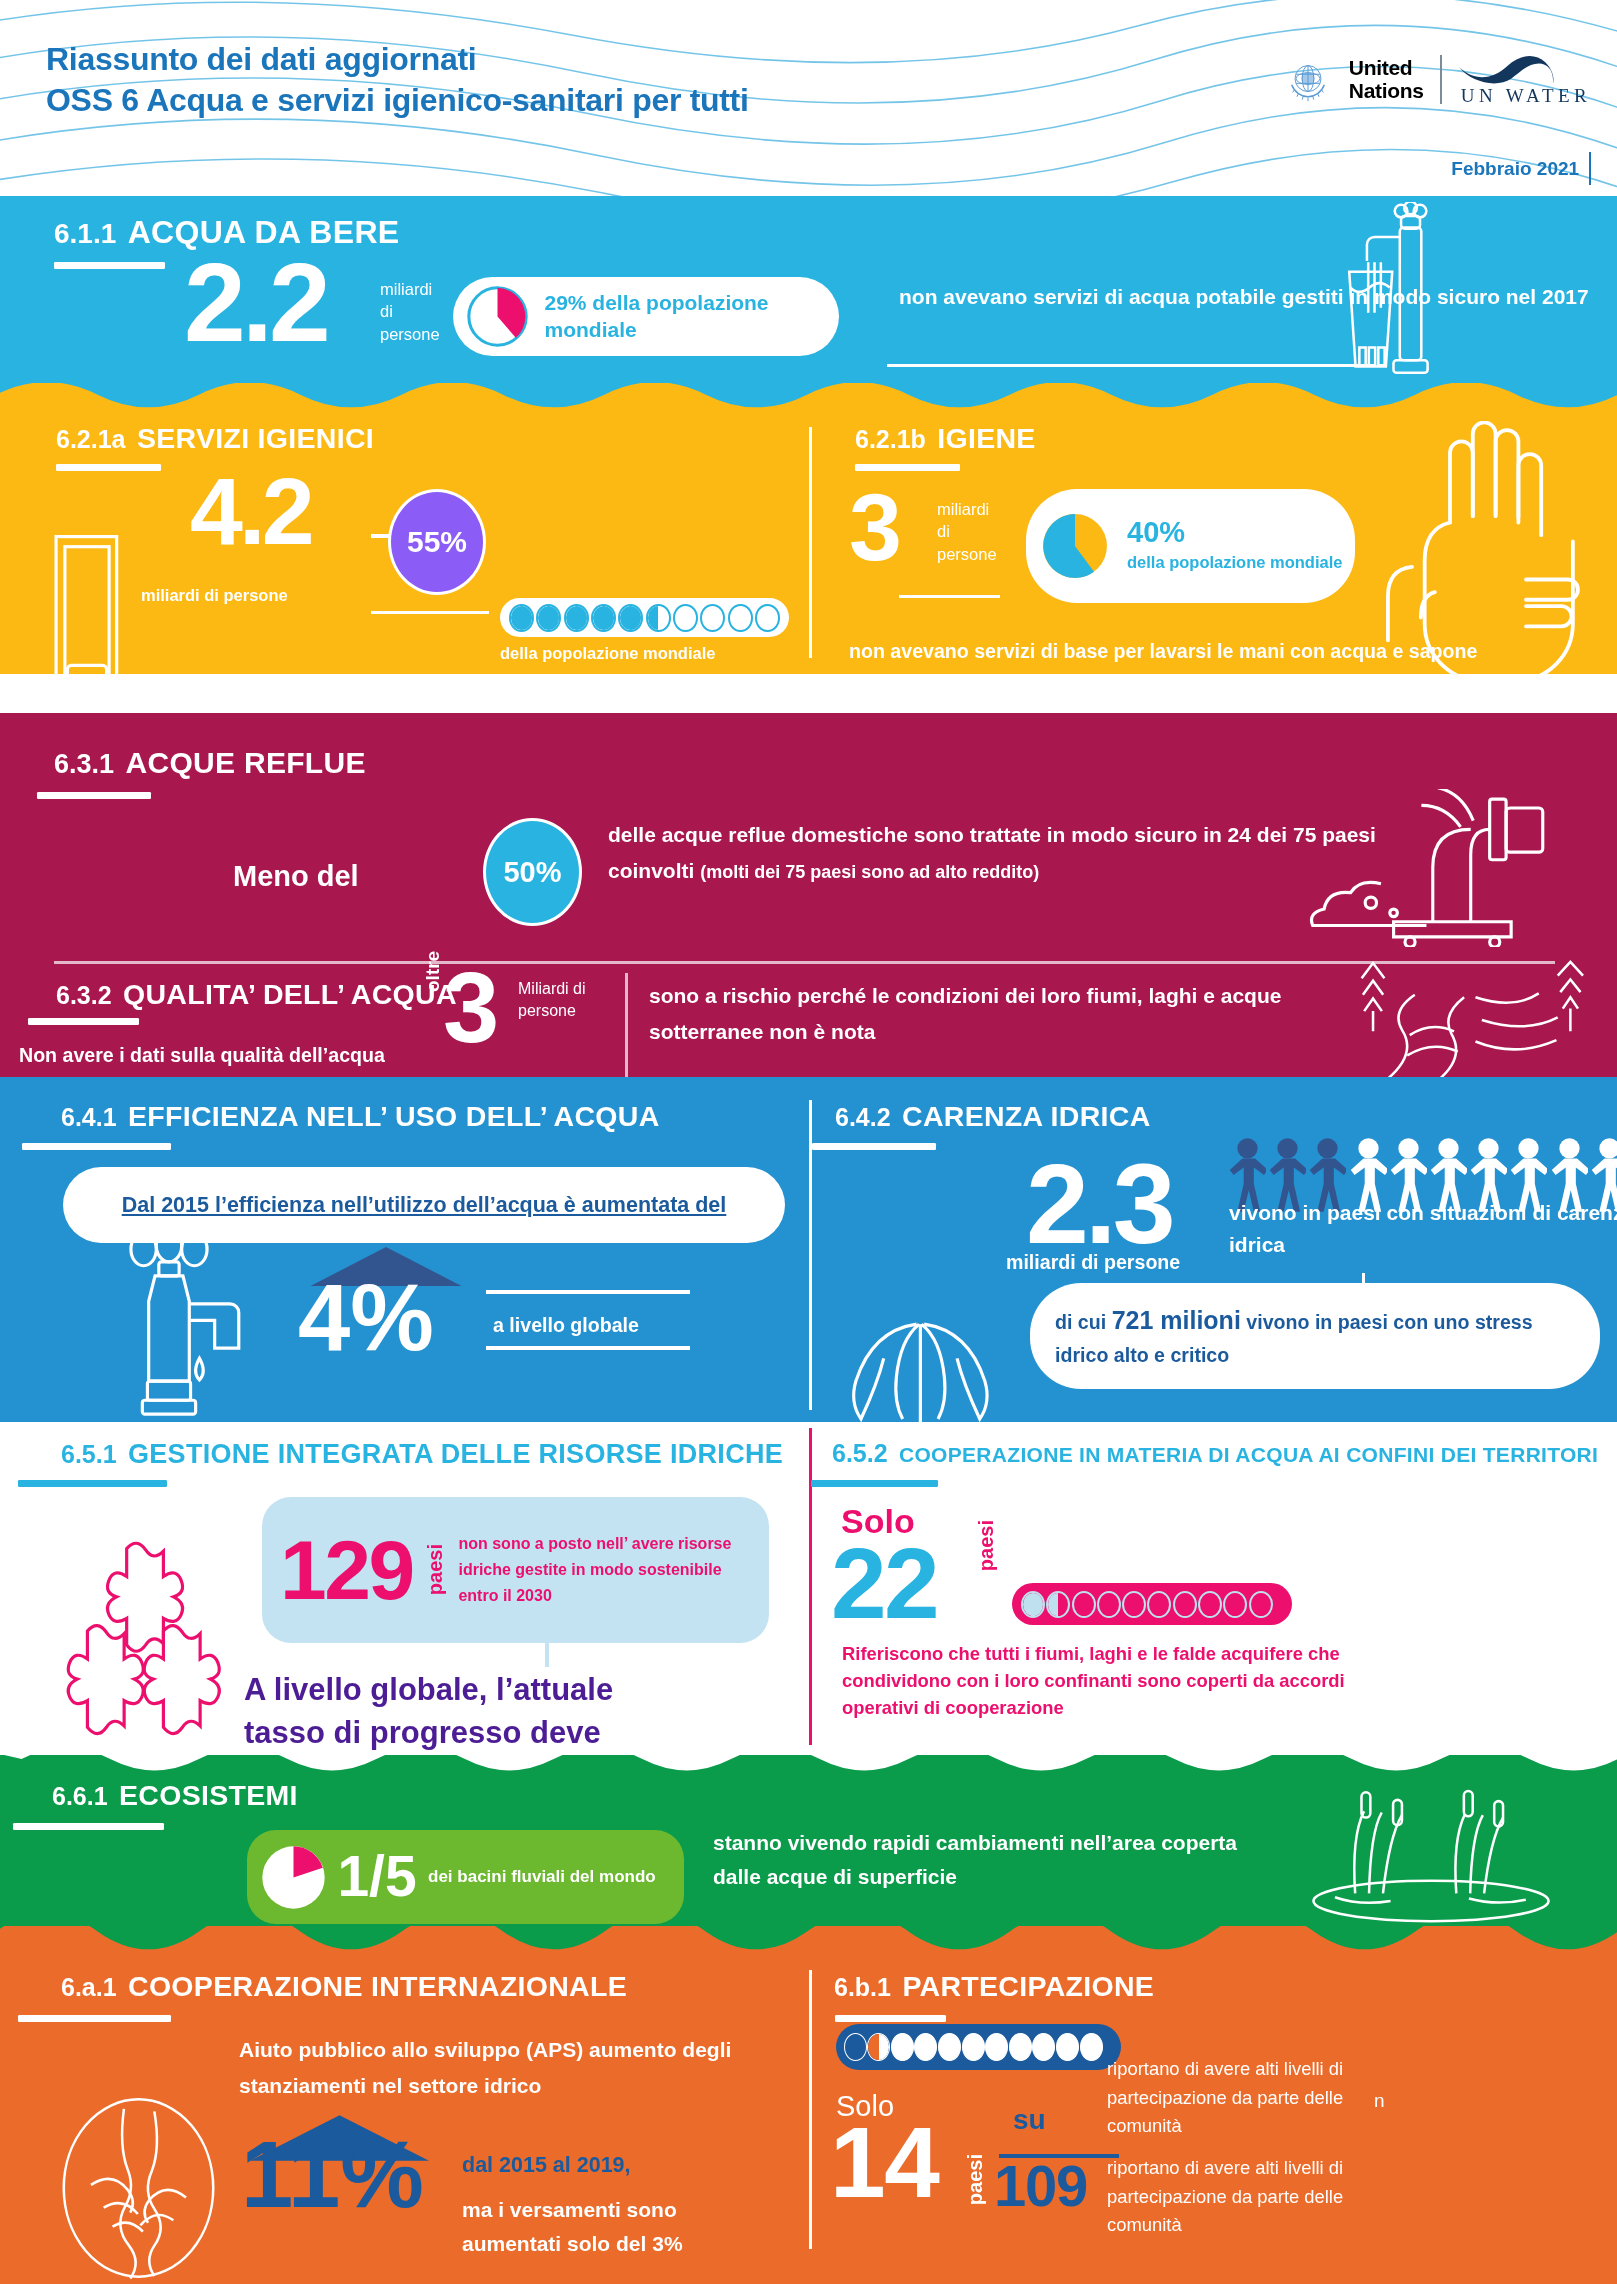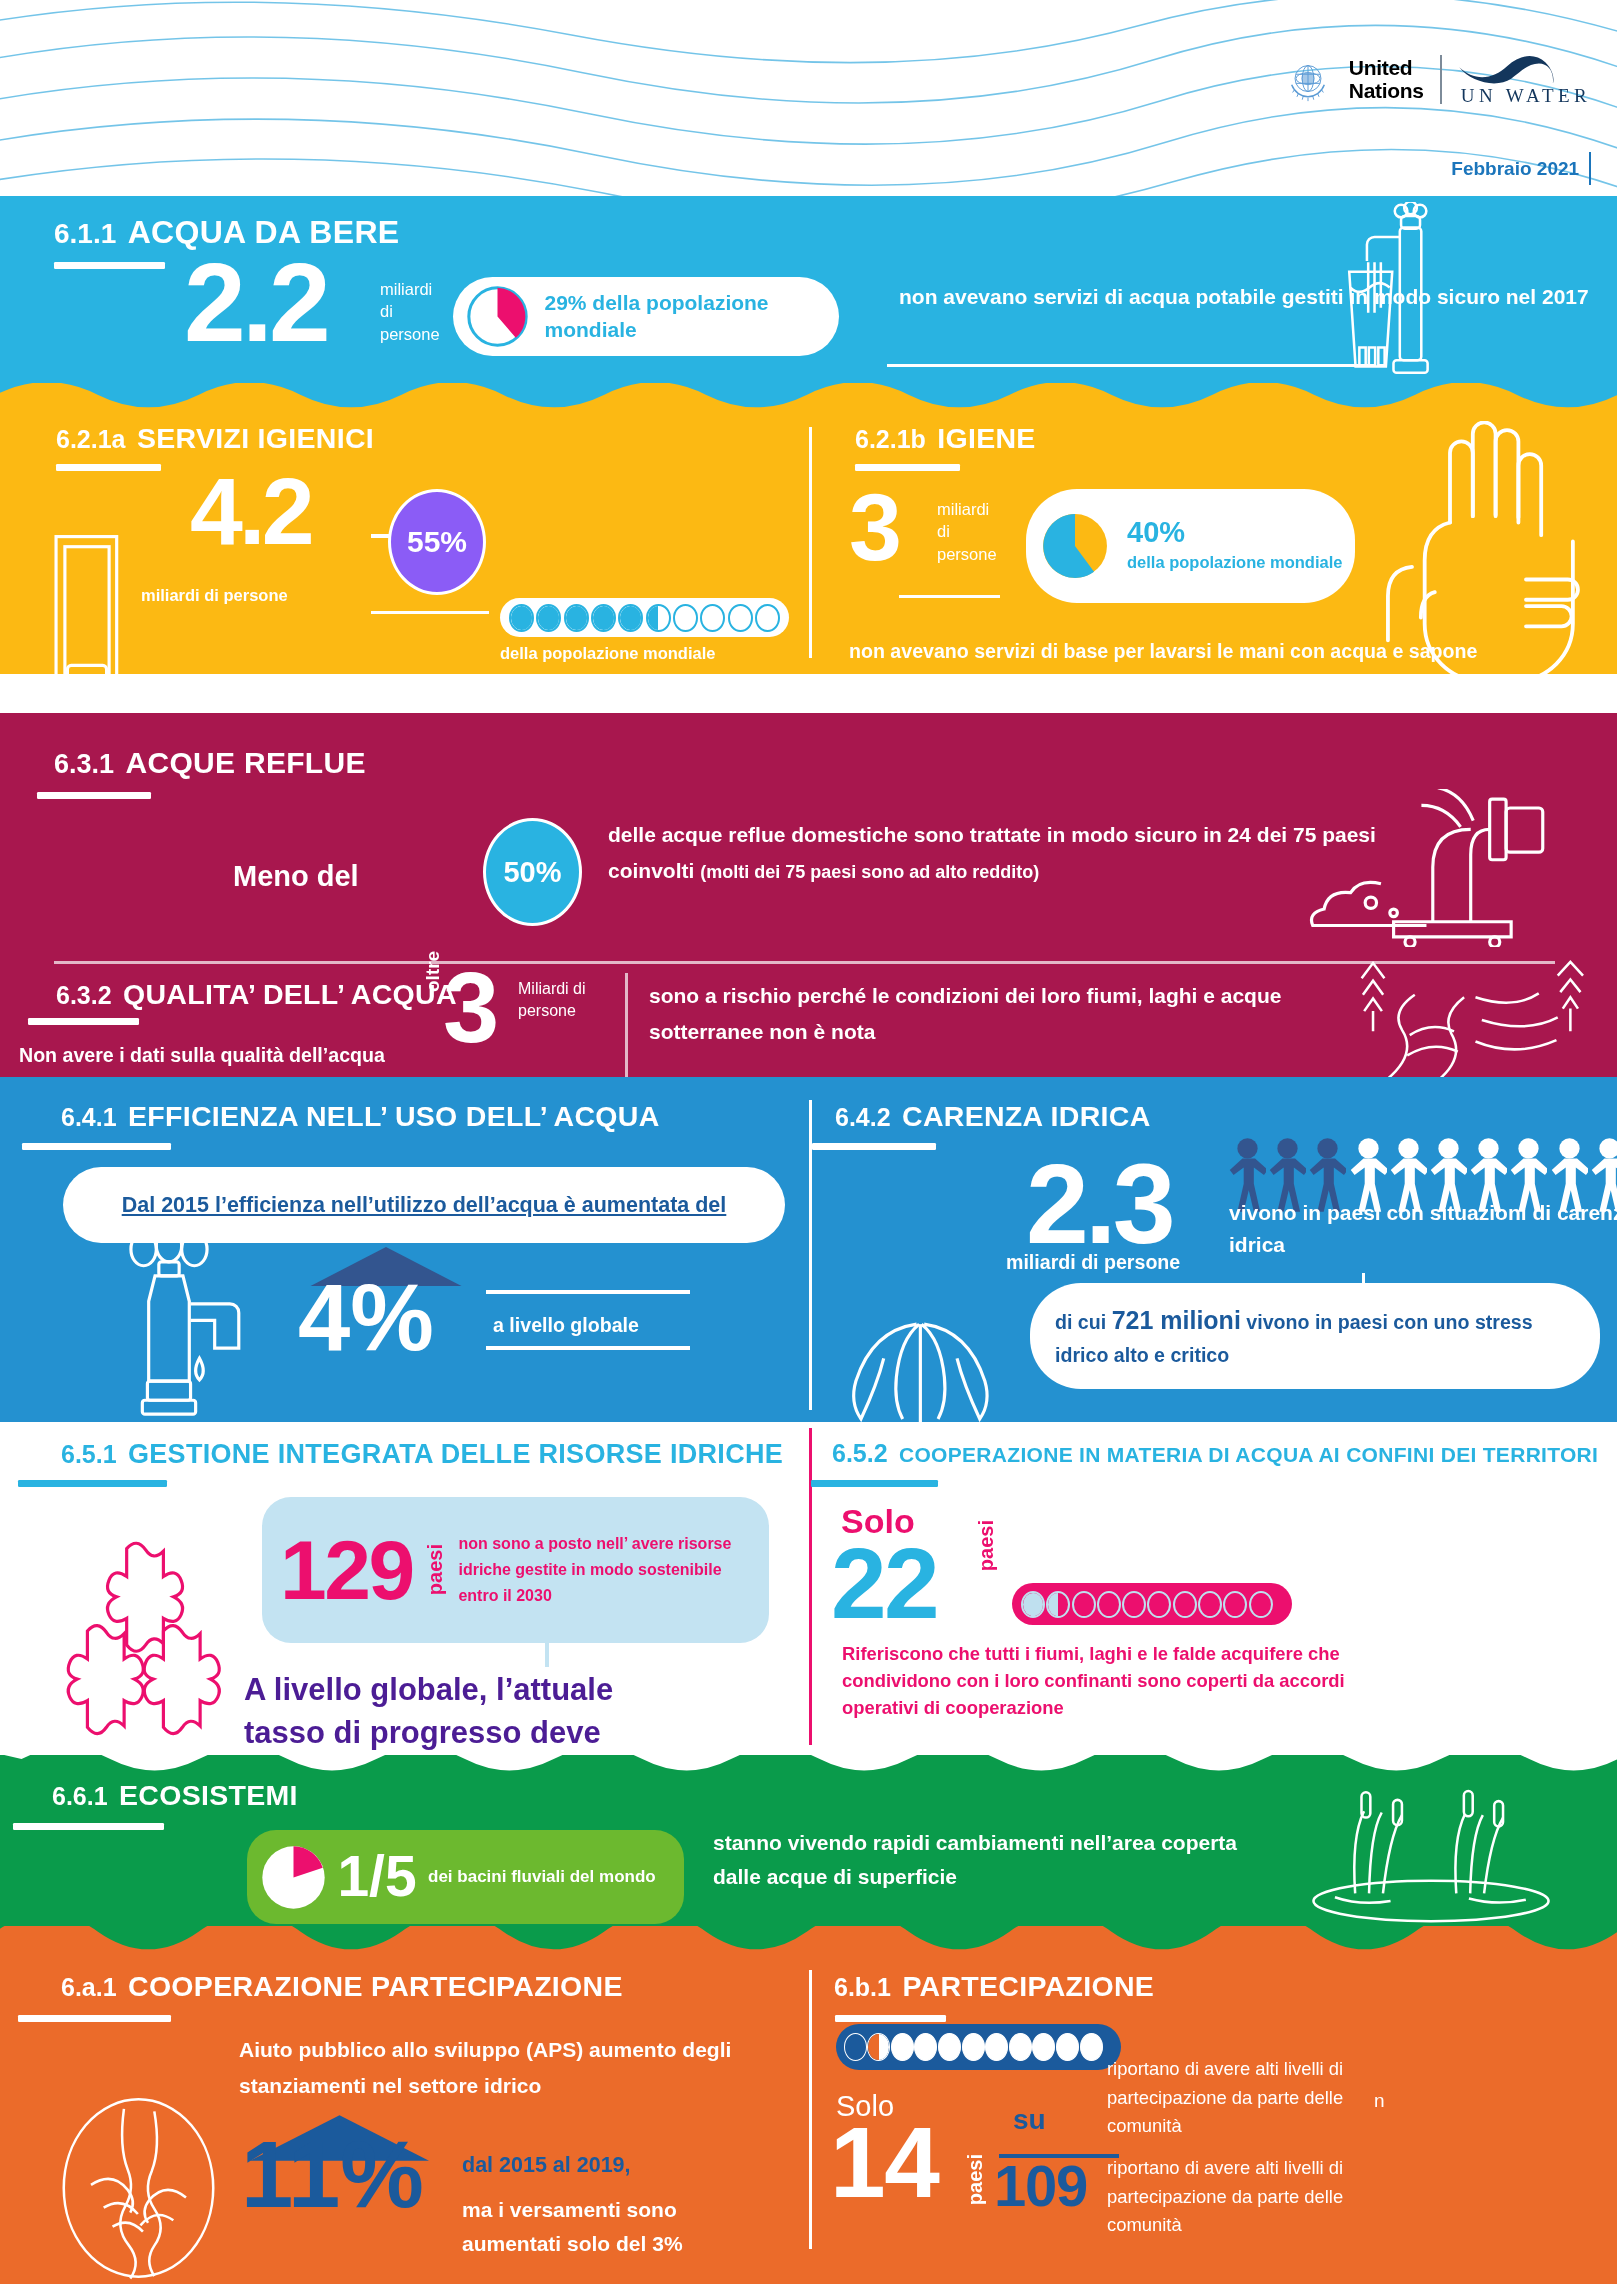--- a/index.html
+++ b/index.html
@@ -254,20 +254,24 @@
   <div class="wavebg">
     <svg viewBox="0 0 2554 310" preserveAspectRatio="none">
       <g fill="none" stroke="#2ba6dd" stroke-width="2.5" opacity="0.65">
         <path d="M-50 40 Q 400 -40 900 55 T 1800 40 T 2620 70"></path>
         <path d="M-50 100 Q 420 10 920 115 T 1820 95 T 2620 130"></path>
         <path d="M-50 165 Q 430 75 930 180 T 1830 160 T 2620 195"></path>
         <path d="M-50 230 Q 440 140 940 245 T 1840 225 T 2620 260"></path>
         <path d="M-50 292 Q 450 205 950 305 T 1850 288 T 2620 320"></path>
       </g>
     </svg>
+  </div>
+  <div id="hdr-title">
+    <div>Riassunto dei dati aggiornati</div>
+    <div>OSS 6 Acqua e servizi igienico-sanitari per tutti</div>
   </div>
   <div id="logos">
     <svg class="un-emblem" viewBox="0 0 100 100">
       <g fill="none" stroke="#5b9bd5" stroke-width="2">
         <circle cx="50" cy="47" r="27"></circle>
         <ellipse cx="50" cy="47" rx="12" ry="27"></ellipse>
         <ellipse cx="50" cy="47" rx="25" ry="12"></ellipse>
         <path d="M25 38h50M25 57h50M50 20v54"></path>
         <path d="M16 60c6 16 20 25 34 25s28-9 34-25" stroke-width="3"></path>
         <path d="M22 70l-4 6M30 78l-3 7M40 84l-2 7M50 87v7M60 84l2 7M70 78l3 7M78 70l4 6"></path>
@@ -681,21 +685,21 @@
   </g>
 </svg>
 
 <div class="sec" id="s6ab">
   <svg class="wave-top" viewBox="0 0 2554 64" preserveAspectRatio="none">
     <path d="M0 0 h2554 v10 q-80 56 -160 0 t-160 0 t-160 0 t-160 0 t-160 0 t-160 0 t-160 0 t-160 0 t-160 0 t-160 0 t-160 0 t-160 0 t-160 0 t-160 0 t-160 0 t-160 0 Z" fill="#0a9b4b"></path>
   </svg>
   <div class="divider"></div>
   <div class="ttl" id="sa1-ttl">
     <span class="num">6.a.1</span>
-    <span class="txt">COOPERAZIONE PARTECIPAZIONE</span>
+    <span class="txt">COOPERAZIONE INTERNAZIONALE</span>
   </div>
   <div class="rule" id="sa1-rule"></div>
   <div id="sa1-lead">Aiuto pubblico allo sviluppo (APS) aumento degli stanziamenti nel settore idrico</div>
   <svg id="sa1-arrow" viewBox="0 0 282 72">
     <path d="M141 0 L282 72 L0 72 Z" fill="#1b5a9c"></path>
   </svg>
   <div id="sa1-pct">11%</div>
   <div id="sa1-t1">dal 2015 al 2019,</div>
   <div id="sa1-t2">ma i versamenti sono aumentati solo del 3%</div>
   <svg id="sa1-globe" viewBox="0 0 270 290">

